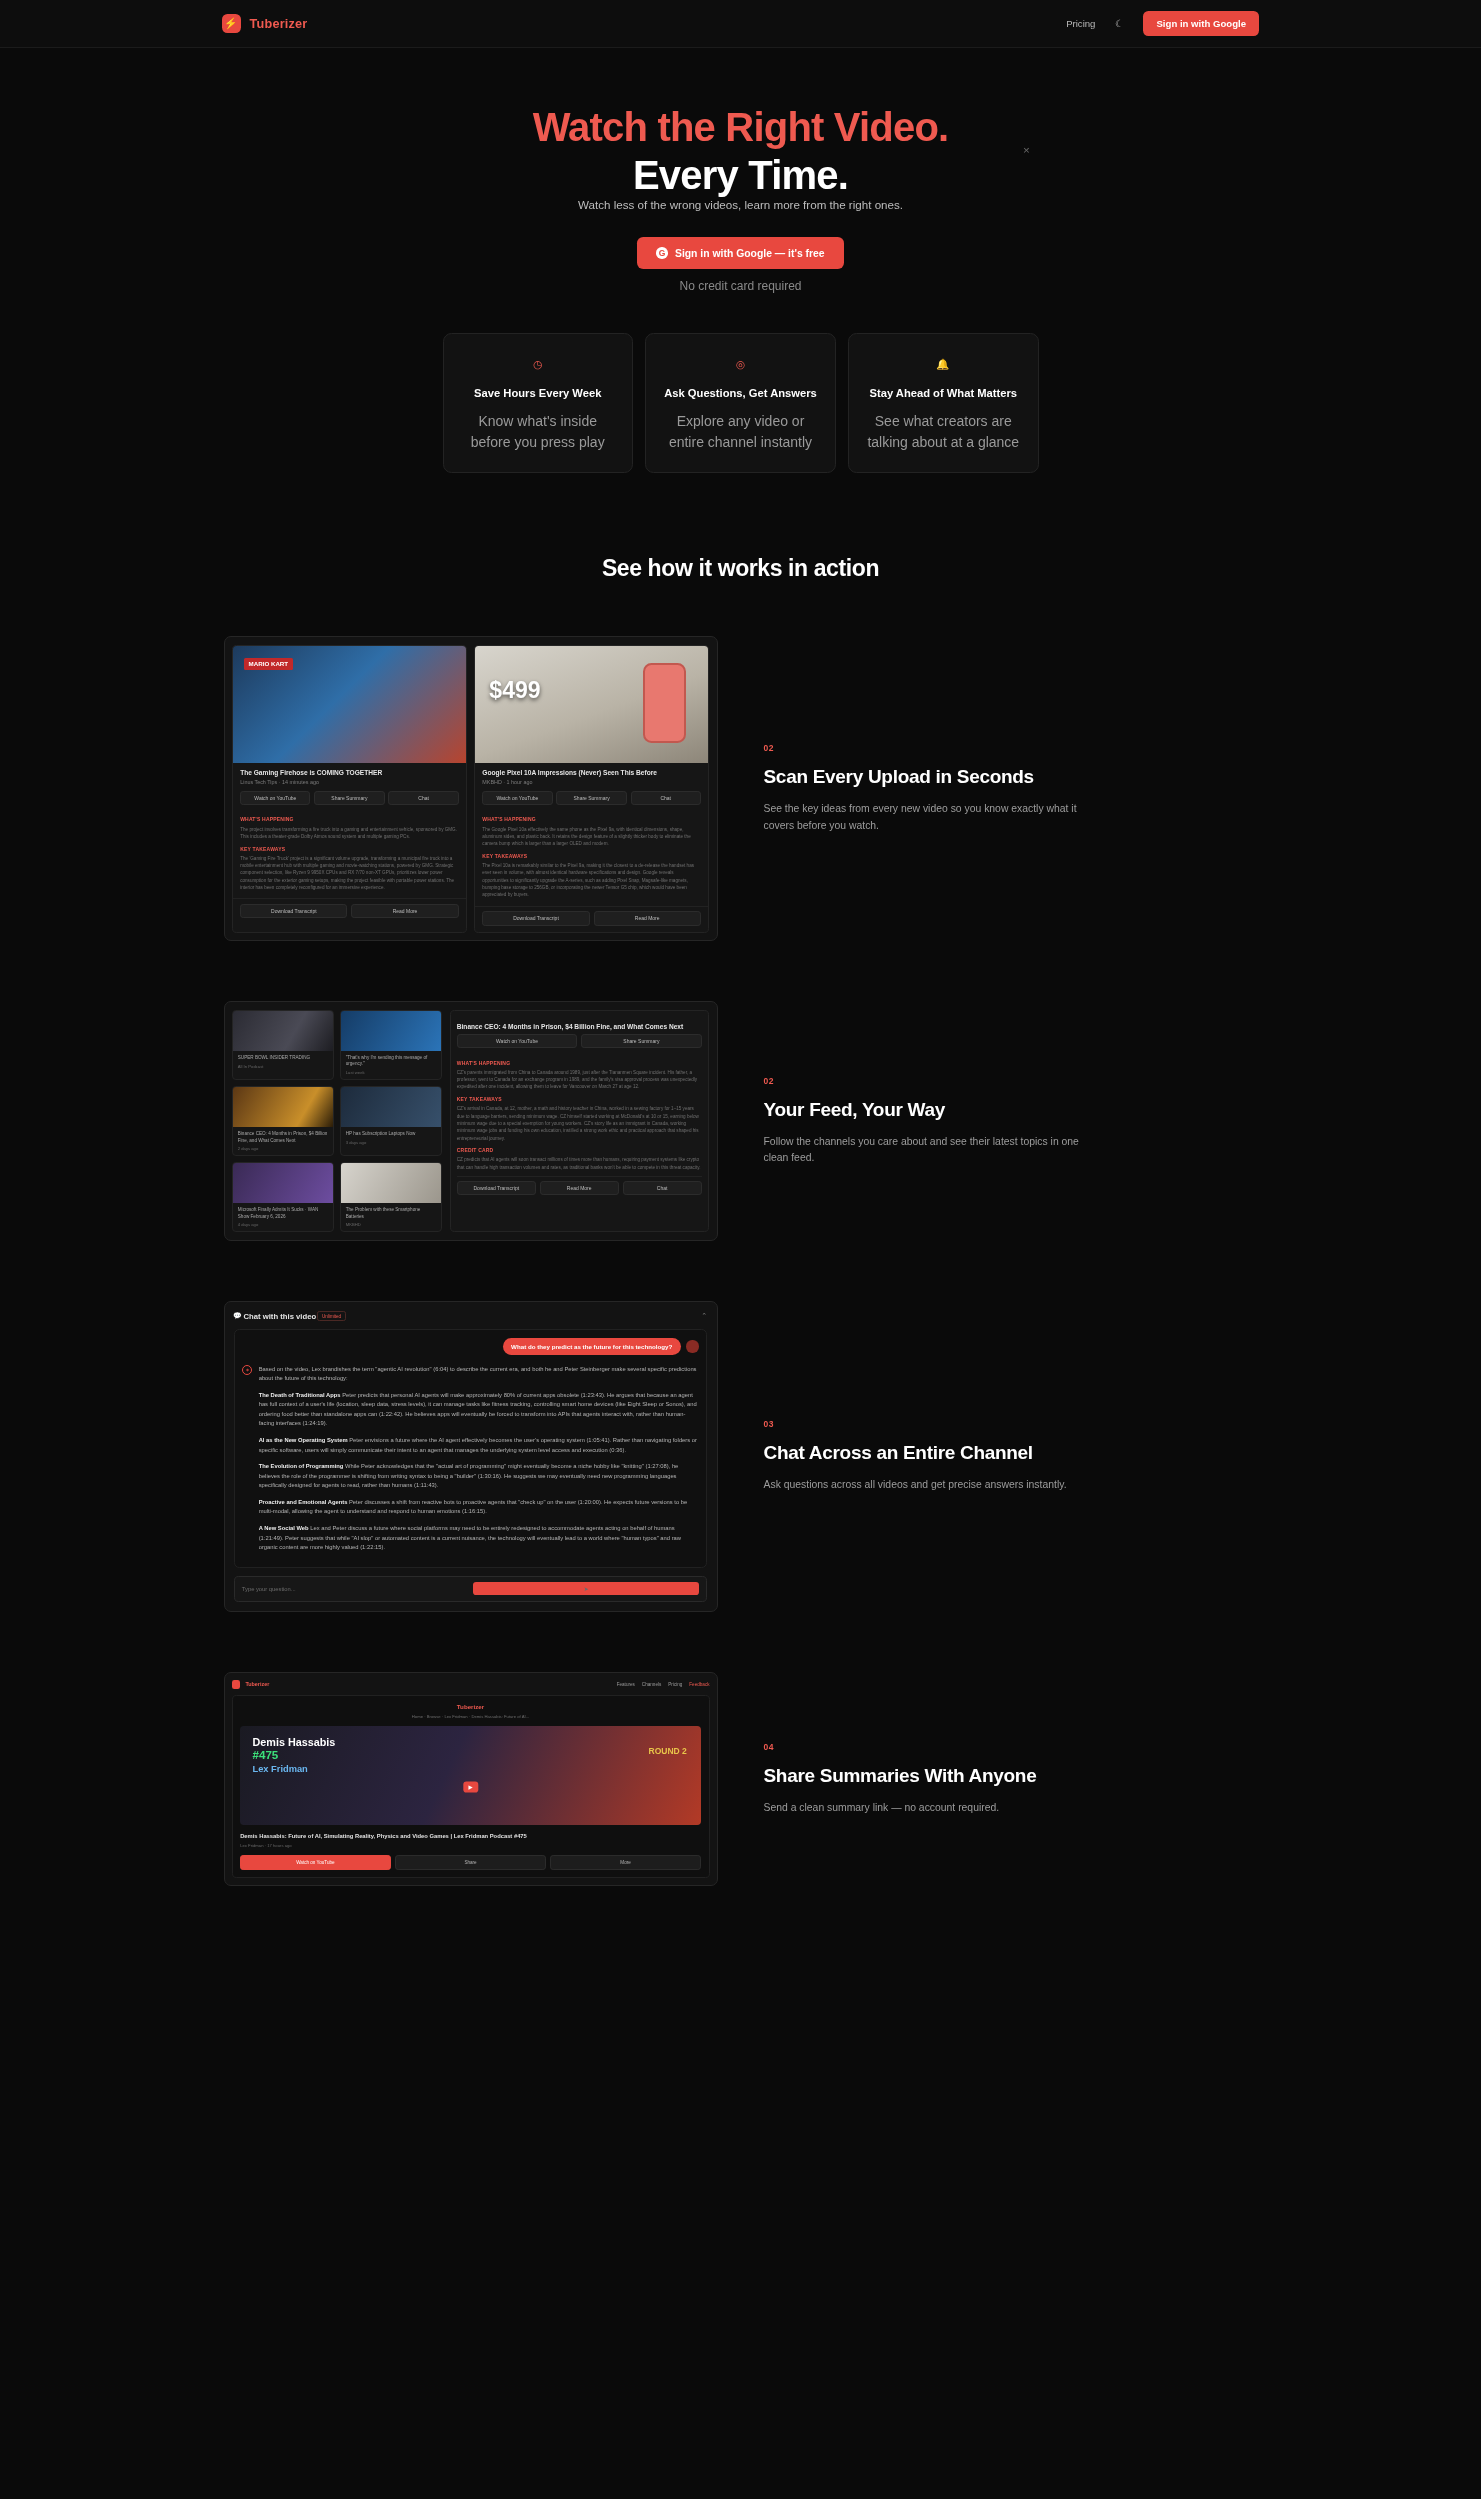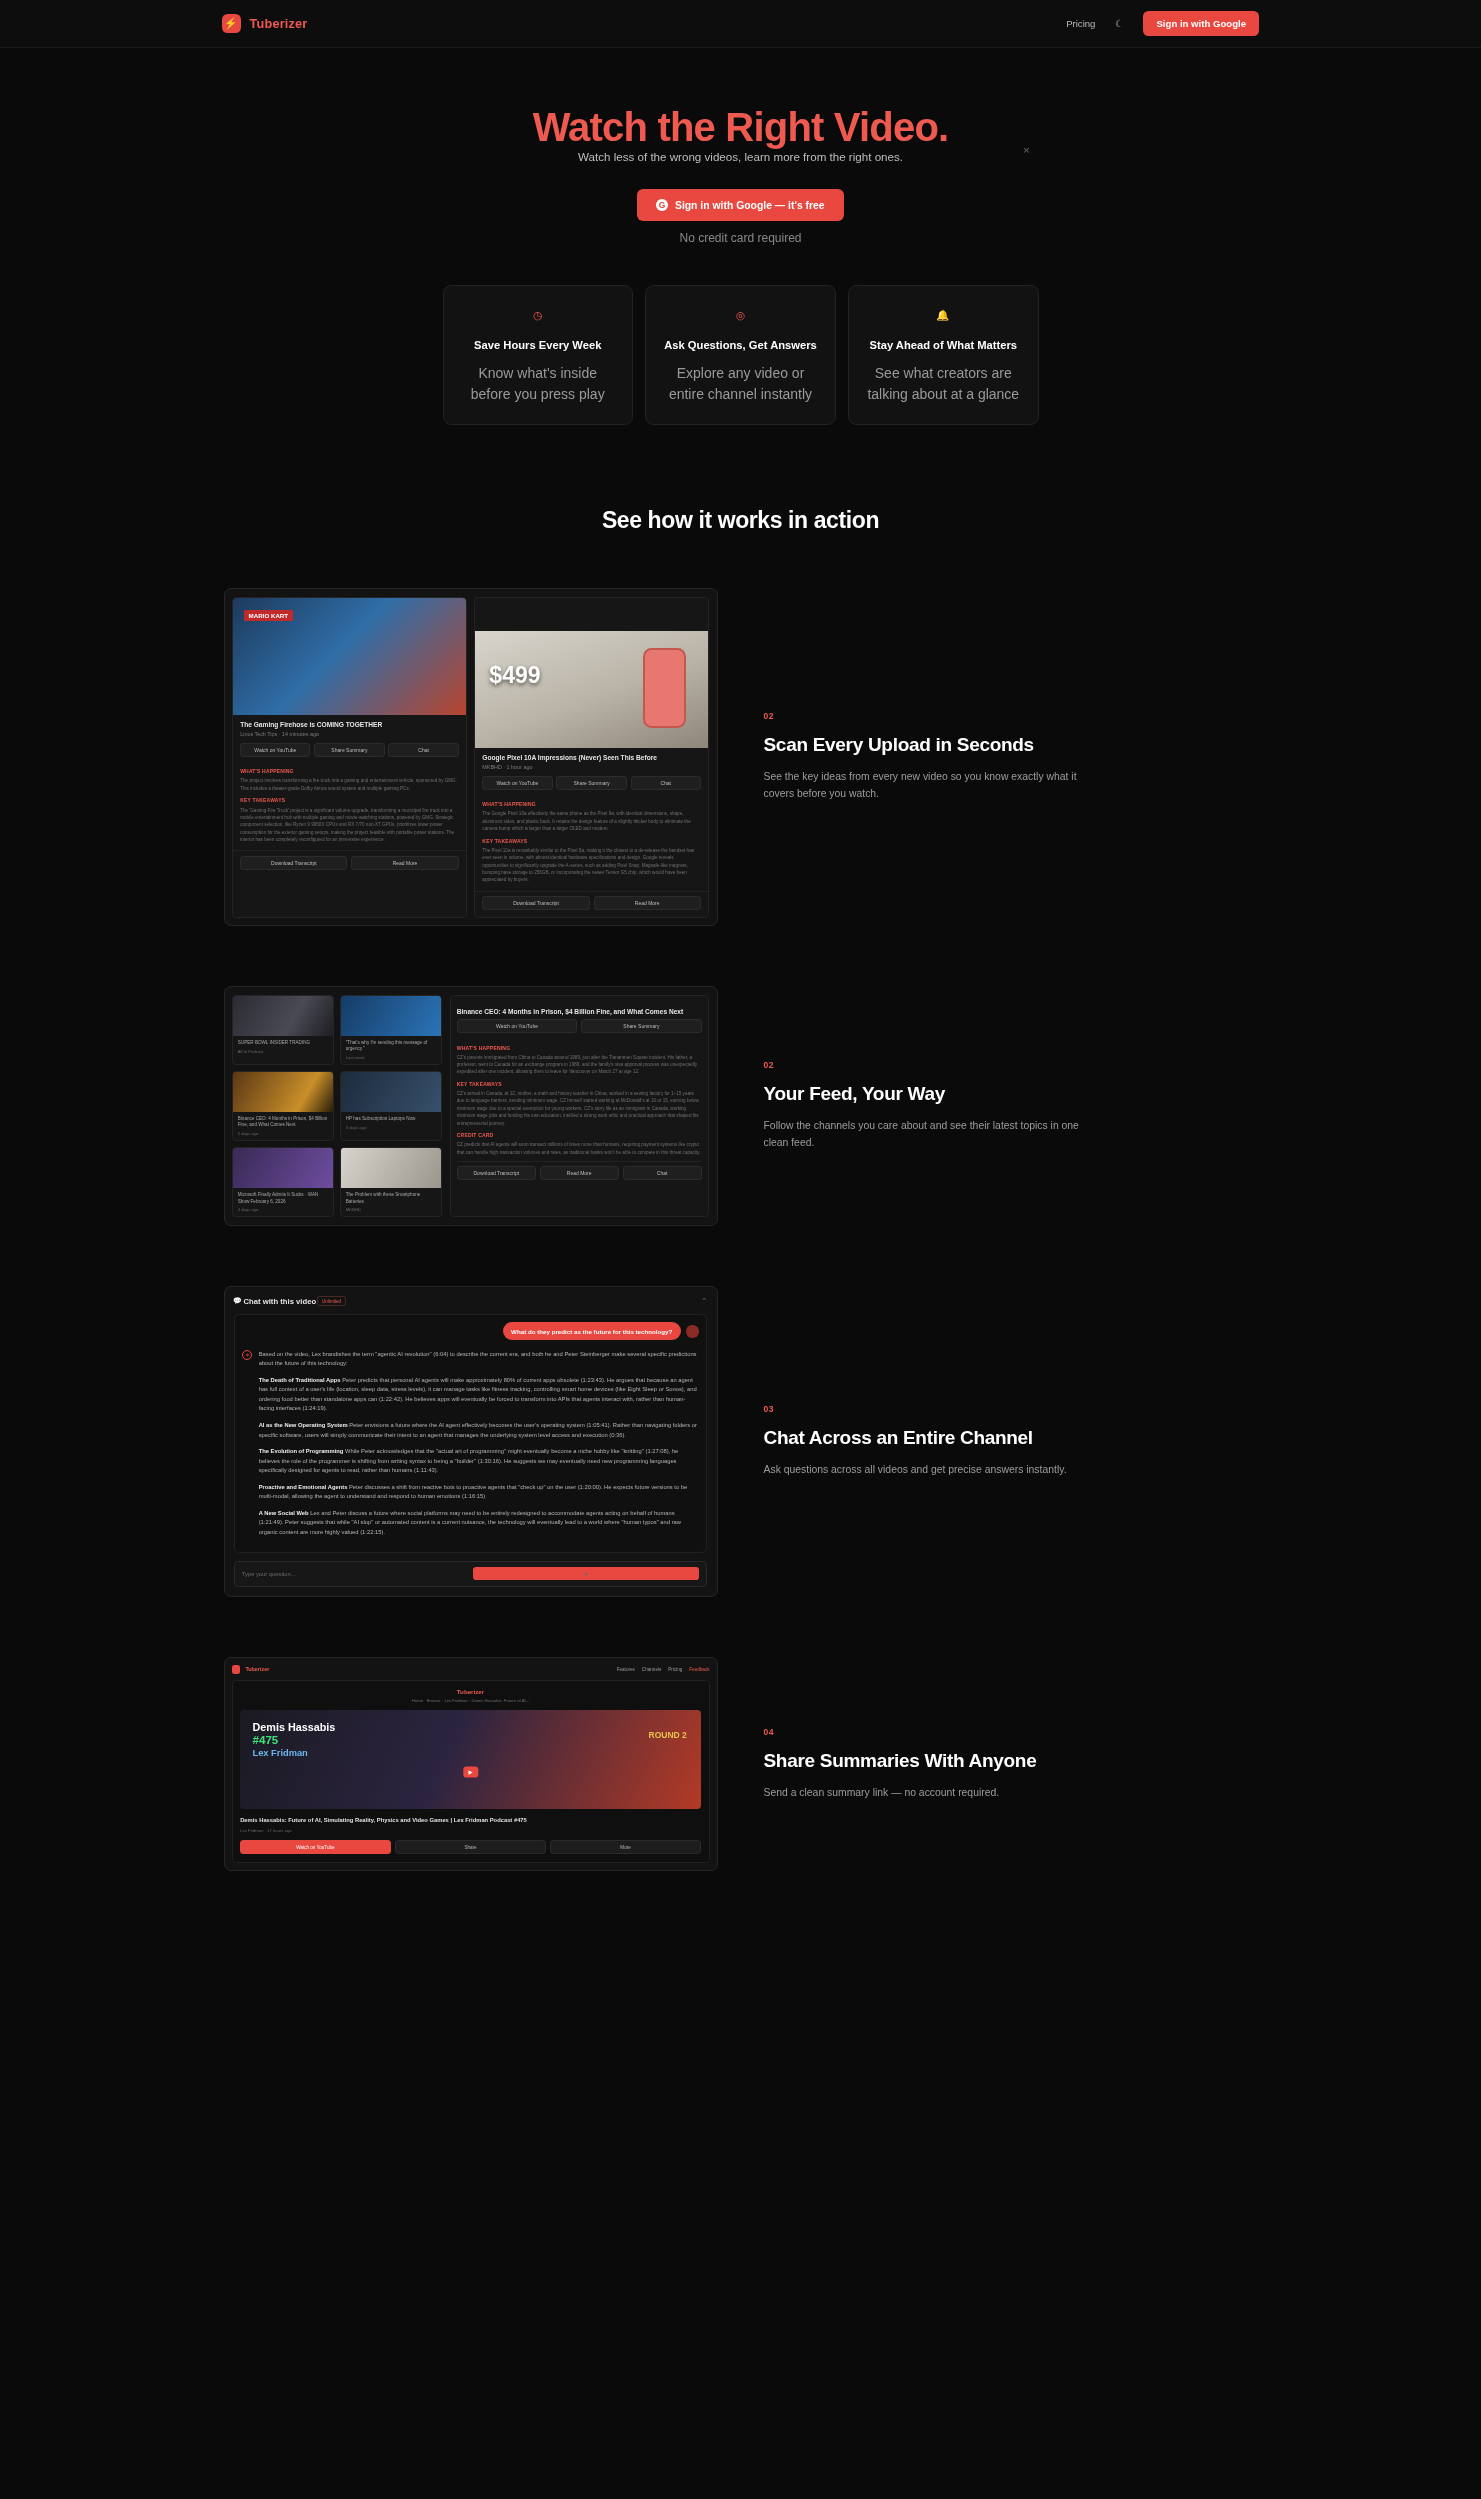--- a/index.html
+++ b/index.html
@@ -118,21 +118,21 @@
   .mock {
     background: #131313;
     border: 0.8px solid #262626;
     border-radius: 7px;
     padding: 7.7px;
   }
   .mock-2col { display: flex; gap: 7.7px; }
   .vcard { flex: 1; background: #161616; border: 0.8px solid #242424; border-radius: 4.6px; overflow: hidden; }
   .thumb { height: 117px; position: relative; overflow: hidden; }
   .thumb.a { background: linear-gradient(135deg,#1d3a5c 0%,#2f6ea8 45%,#b8442e 100%); }
-  .thumb.b { background: linear-gradient(160deg,#d8d5cd 0%,#b9b3a6 55%,#8d8679 100%); margin-top: 33px; }
+  .thumb.b { background: linear-gradient(160deg,#d8d5cd 0%,#b9b3a6 55%,#8d8679 100%); }
   .thumb-price {
     position: absolute; left: 14px; top: 31px;
     color: #fff; font-size: 23px; font-weight: bold;
     text-shadow: 0 1.5px 4.6px rgba(0,0,0,.6);
   }
   .thumb-phone {
     position: absolute; right: 21.6px; top: 17px;
     width: 43px; height: 80px; border-radius: 8.5px;
     background: #e8786f; border: 2.3px solid #c2584f;
   }
@@ -257,20 +257,21 @@
     <div class="nav-link">Pricing</div>
     <div class="nav-icon">☾</div>
     <button class="btn-primary">Sign in with Google</button>
   </div>
 </div>
 
 <div class="hero">
   <div class="hero-close">×</div>
   <h1>
     <span class="hero-l1">Watch the Right Video.</span>
+    <span class="hero-l2">Every Time.</span>
   </h1>
   <div class="hero-sub">Watch less of the wrong videos, learn more from the right ones.</div>
   <button class="hero-cta">
     <span class="g-badge">G</span>
     <span>Sign in with Google — it's free</span>
   </button>
   <div class="hero-note">No credit card required</div>
 
   <div class="cards">
     <div class="card">

